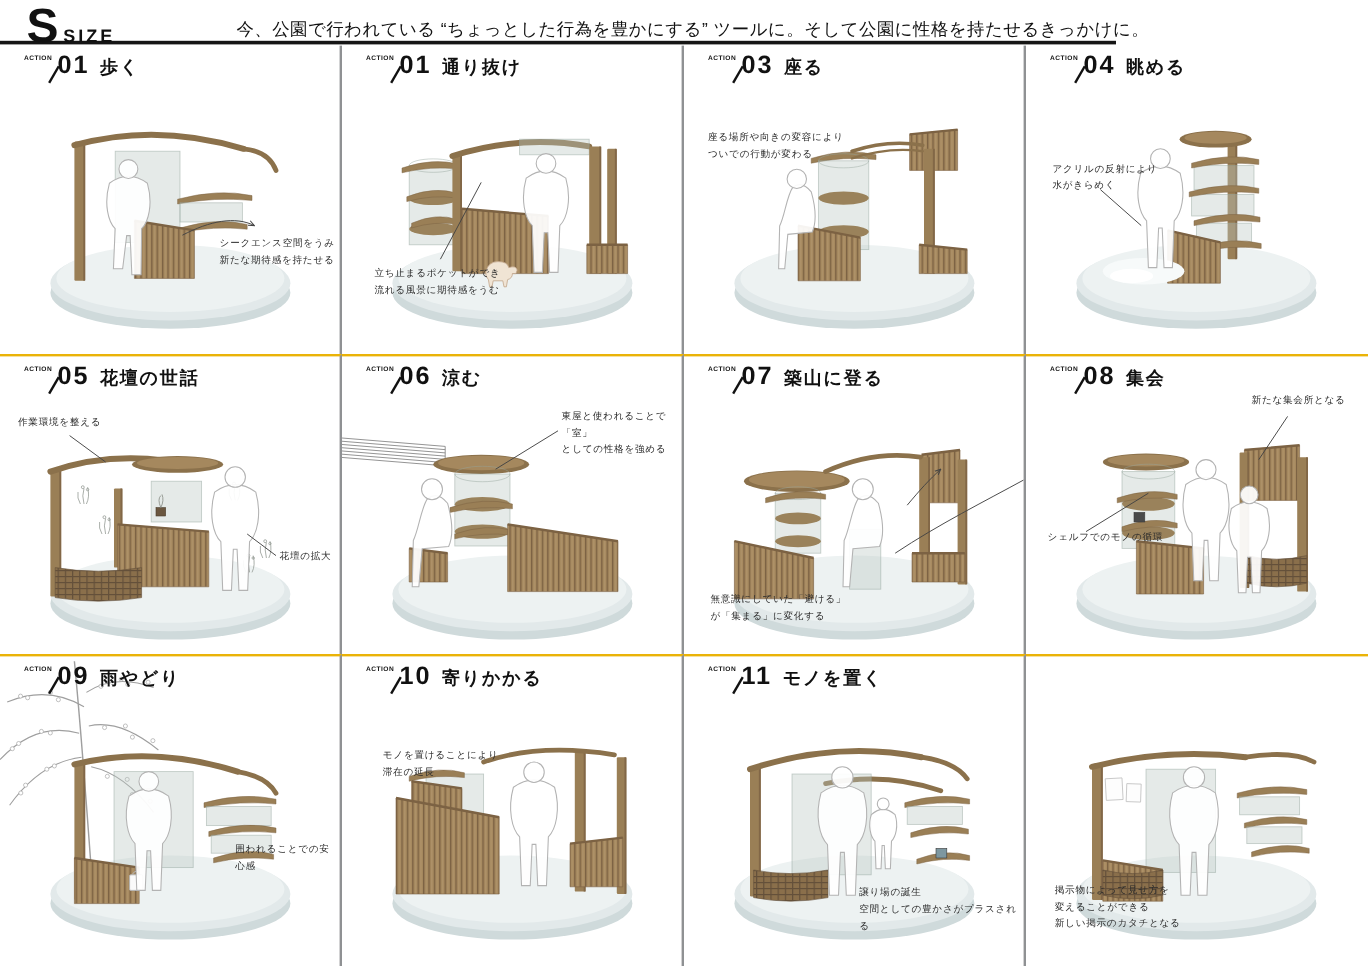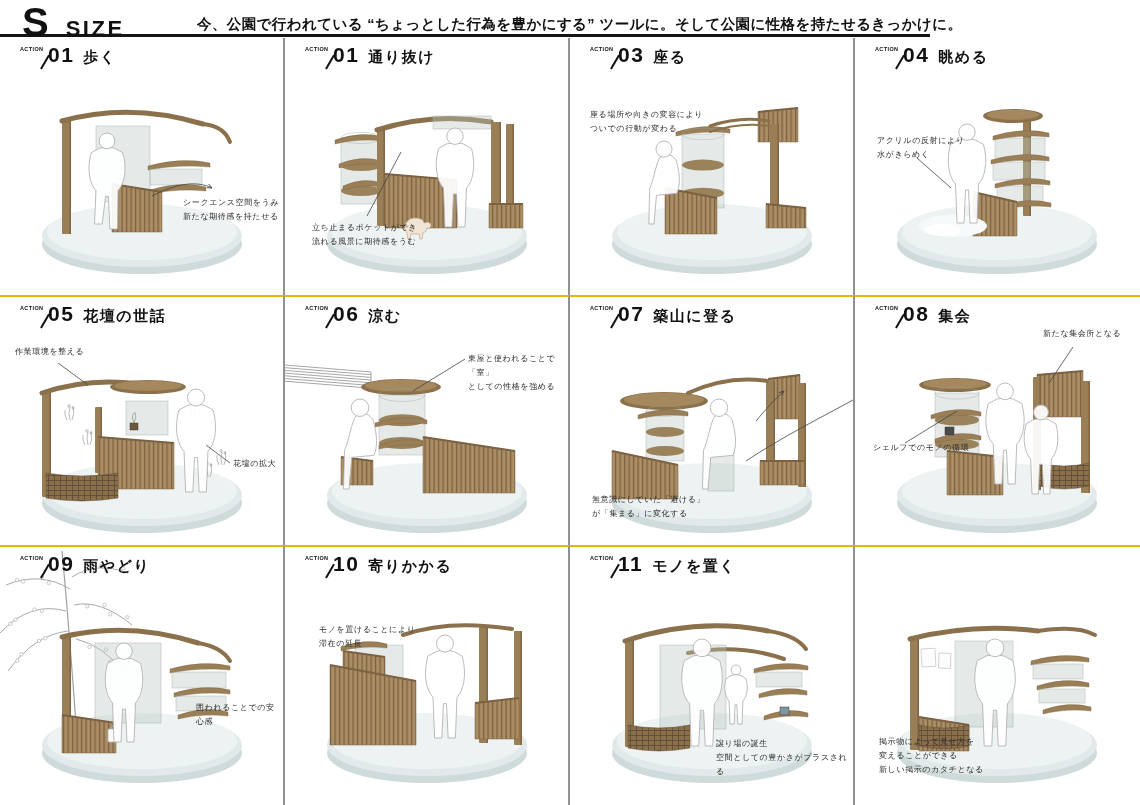--- a/index.html
+++ b/index.html
@@ -1,22 +1,22 @@
 <!DOCTYPE html>
 <html><head>
 <meta charset="utf-8">
 <style>
   html,body{margin:0;padding:0;background:#ffffff;}
   #page{position:relative;width:1140px;height:805px;background:#fff;overflow:hidden;
         font-family:"Liberation Sans","DejaVu Sans",sans-serif;color:#111;}
   
   .logo{position:absolute;left:22px;top:0px;display:flex;align-items:baseline;z-index:5;}
   .logo-s{font-size:40px;font-weight:bold;letter-spacing:0;}
-  .logo-size{font-size:22px;font-weight:bold;letter-spacing:2.5px;margin-left:17px;}
-  .tagline{position:absolute;left:197px;top:15px;font-size:14.5px;font-weight:bold;letter-spacing:.4px;z-index:5;white-space:nowrap;}
+  .logo-size{font-size:15px;font-weight:bold;letter-spacing:2.5px;margin-left:4px;}
+  .tagline{position:absolute;left:197px;top:15px;font-size:14.5px;font-weight:normal;letter-spacing:.4px;z-index:5;white-space:nowrap;}
   .header-rule{position:absolute;left:0;top:34px;width:930px;height:2.5px;background:#151515;z-index:4;}
   
   #grid{position:absolute;left:0;top:38px;width:969px;height:767px;display:grid;
         grid-template-columns:repeat(4,285px);grid-template-rows:257px 250px 260px;}
   .panel{position:relative;overflow:hidden;box-sizing:border-box;}
   .panel.vr{border-right:2px solid #8f9193;}
   .panel.hr{border-top:2px solid #eab308;}
   .action-head{position:absolute;top:5px;left:20px;display:flex;align-items:baseline;z-index:3;}
   .action-word{font-size:5.5px;font-weight:bold;letter-spacing:.4px;position:relative;top:-11px;}
   .action-slash{display:inline-block;width:1.5px;height:16px;background:#111;transform:rotate(30deg);margin:0 2px -3px 1px;align-self:flex-end;}
@@ -272,21 +272,21 @@
           <path d="M90,98 Q118.6,89 142,95 l0,4 Q116,96 90,102 Z" fill="#9a7f56" stroke="#7c6243" stroke-width="0.4"></path>
           <path d="M94,120 Q120.4,111 142,117 l0,4 Q118,118 94,124 Z" fill="#9a7f56" stroke="#7c6243" stroke-width="0.4"></path>
           <path d="M138,112 L230,126 L230,168 L138,168 Z" fill="url(#slats)" stroke="#7c6243" stroke-width="0.5"></path>
           <path d="M138,112 L230,126" stroke="#7c6243" stroke-width="2"></path>
           <path d="M56,132 L88,136 L88,160 L56,160 Z" fill="url(#slats)" stroke="#7c6243" stroke-width="0.5"></path>
           <path d="M56,132 L88,136" stroke="#7c6243" stroke-width="2"></path>
           <path d="M87.96000000000001,94.354 C92.56,110.754 92.56,122.36 88.88,130.36 L66.8,132.36 L64.03999999999999,164 L58.519999999999996,164 L59.44,125.36 C64.03999999999999,116.32 65.88,97.874 71.4,90.354 Q79.68,84.074 87.96000000000001,94.354 Z" fill="rgba(255,255,255,0.93)" stroke="#b3b3b3" stroke-width="0.9"></path>
           <circle cx="75" cy="82.74" r="8.74" fill="rgba(255,255,255,0.93)" stroke="#b3b3b3" stroke-width="0.9"></circle>
           <path d="M180,34 L128,66" fill="none" stroke="#444" stroke-width="0.8"></path>
         </svg>
-        <div class="note" style="left: 183px; top: 43px; margin-top: 12px;">東屋と使われることで「室」
+        <div class="note" style="left: 183px; top: 43px;">東屋と使われることで「室」
 としての性格を強める</div>
       </div>
       <div class="panel vr hr">
         <div class="action-head">
           <span class="action-word">ACTION</span>
           <span class="action-slash"></span>
           <span class="action-num">07</span>
           <span class="action-title">築山に登る</span>
         </div>
         <svg width="285" height="225" viewBox="0 0 285 225" class="model">

